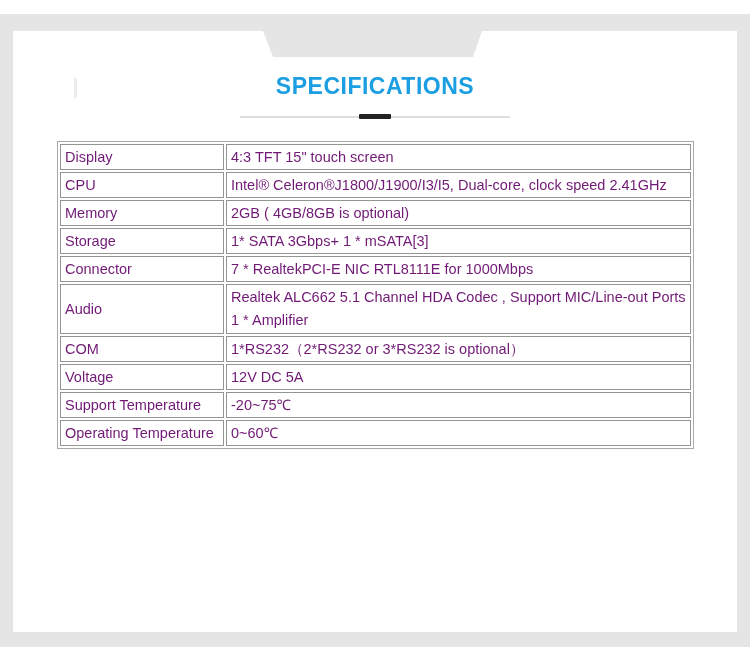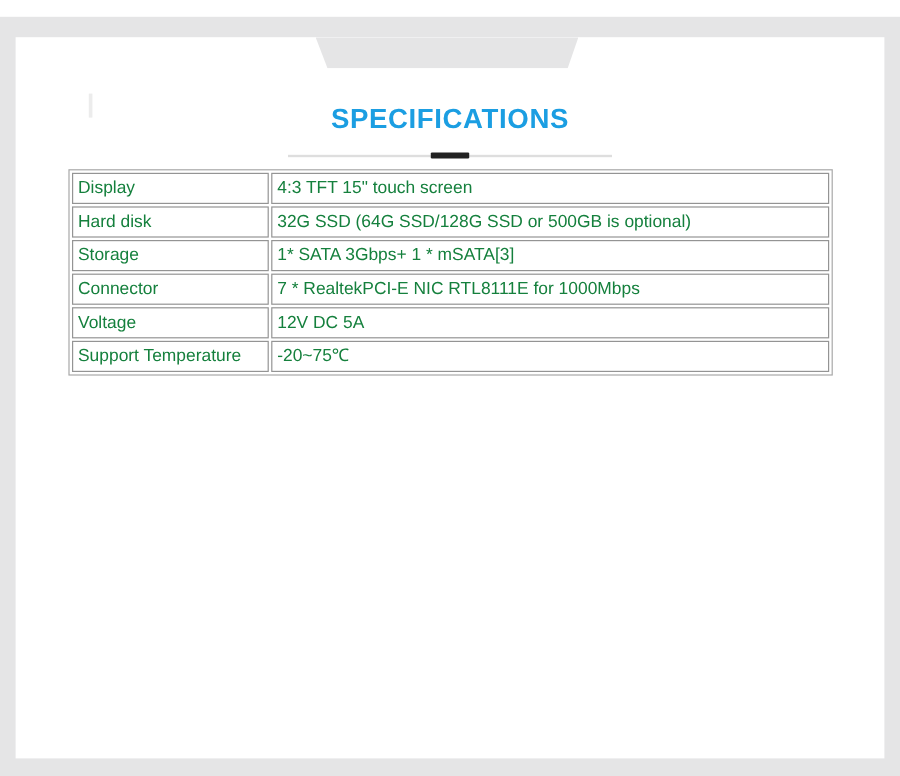--- a/index.html
+++ b/index.html
@@ -9,39 +9,39 @@
     font-family:"Liberation Sans",sans-serif;
   }
   .top-strip{position:absolute;left:0;top:0;width:750px;height:14px;background:#ffffff;}
   .card{position:absolute;left:13px;top:31px;width:724px;height:601px;background:#ffffff;}
   .notch{
     position:absolute;top:0;left:250px;width:219px;height:26px;background:#e5e5e6;
     clip-path:polygon(0 0,100% 0,calc(100% - 9px) 100%,10px 100%);
   }
   .deco-bar{position:absolute;left:61px;top:47px;width:3px;height:20px;background:#ececec;}
   .page-title{
-    margin:13px;padding-top:42px;text-align:center;
+    margin:0;padding-top:42px;text-align:center;
     font-size:23px;font-weight:bold;letter-spacing:0.5px;color:#1b9ee2;
   }
   .divider{position:relative;width:270px;height:5px;margin:14px auto 0;}
   .divider-line{position:absolute;left:0;right:0;top:2px;height:2px;background:#dedede;}
   .divider-accent{
     position:absolute;left:50%;top:0;transform:translateX(-50%);
     width:32px;height:5px;background:#222;border-radius:1px;
   }
   table.spec{
     position:absolute;left:44px;top:110px;width:637px;
     border-collapse:separate;border-spacing:2px;
     border:1px solid #a8a8a8;background:#ffffff;
     table-layout:fixed;
   }
   td{
     border:1px solid #949494;
     padding:1px 4px;
-    font-size:14.5px;color:#15803d;
+    font-size:14.5px;color:#701a75;
     vertical-align:middle;
     overflow:hidden;
   }
   td.lbl{width:154px;}
   td .ln{line-height:23px;white-space:pre-wrap;}
   tr.single td{height:22px;}
   tr.single td .ln{line-height:22px;}
 </style>
 </head>
 <body>
@@ -64,53 +64,86 @@
       <tr class="single">
         <td class="lbl">
             <div class="ln">Display</div>
           </td>
         <td class="val">
             <div class="ln">4:3 TFT 15" touch screen</div>
           </td>
       </tr>
       <tr class="single">
         <td class="lbl">
-            <div class="ln">Hard disk</div>
+            <div class="ln">CPU</div>
           </td>
         <td class="val">
-            <div class="ln">32G SSD (64G SSD/128G SSD or 500GB is optional)</div>
+            <div class="ln">Intel® Celeron®J1800/J1900/I3/I5, Dual-core, clock speed 2.41GHz</div>
+          </td>
+      </tr>
+      <tr class="single">
+        <td class="lbl">
+            <div class="ln">Memory</div>
+          </td>
+        <td class="val">
+            <div class="ln">2GB ( 4GB/8GB is optional)</div>
           </td>
       </tr>
       <tr class="single">
         <td class="lbl">
             <div class="ln">Storage</div>
           </td>
         <td class="val">
             <div class="ln">1* SATA 3Gbps+ 1 * mSATA[3]</div>
           </td>
       </tr>
       <tr class="single">
         <td class="lbl">
             <div class="ln">Connector</div>
           </td>
         <td class="val">
             <div class="ln">7 * RealtekPCI-E NIC RTL8111E for 1000Mbps</div>
           </td>
       </tr>
+      <tr>
+        <td class="lbl">
+            <div class="ln">Audio</div>
+          </td>
+        <td class="val">
+          <div class="ln">Realtek ALC662 5.1 Channel HDA Codec , Support MIC/Line-out Ports</div>
+          <div class="ln">1 * Amplifier</div>
+        </td>
+      </tr>
+      <tr class="single">
+        <td class="lbl">
+            <div class="ln">COM</div>
+          </td>
+        <td class="val">
+            <div class="ln">1*RS232（2*RS232 or 3*RS232 is optional）</div>
+          </td>
+      </tr>
       <tr class="single">
         <td class="lbl">
             <div class="ln">Voltage</div>
           </td>
         <td class="val">
             <div class="ln">12V DC 5A</div>
           </td>
       </tr>
       <tr class="single">
         <td class="lbl">
             <div class="ln">Support Temperature</div>
           </td>
         <td class="val">
             <div class="ln">-20~75℃</div>
           </td>
       </tr>
+      <tr class="single">
+        <td class="lbl">
+            <div class="ln">Operating Temperature</div>
+          </td>
+        <td class="val">
+            <div class="ln">0~60℃</div>
+          </td>
+      </tr>
     </tbody>
   </table>
 </div>
 
 </body></html>

